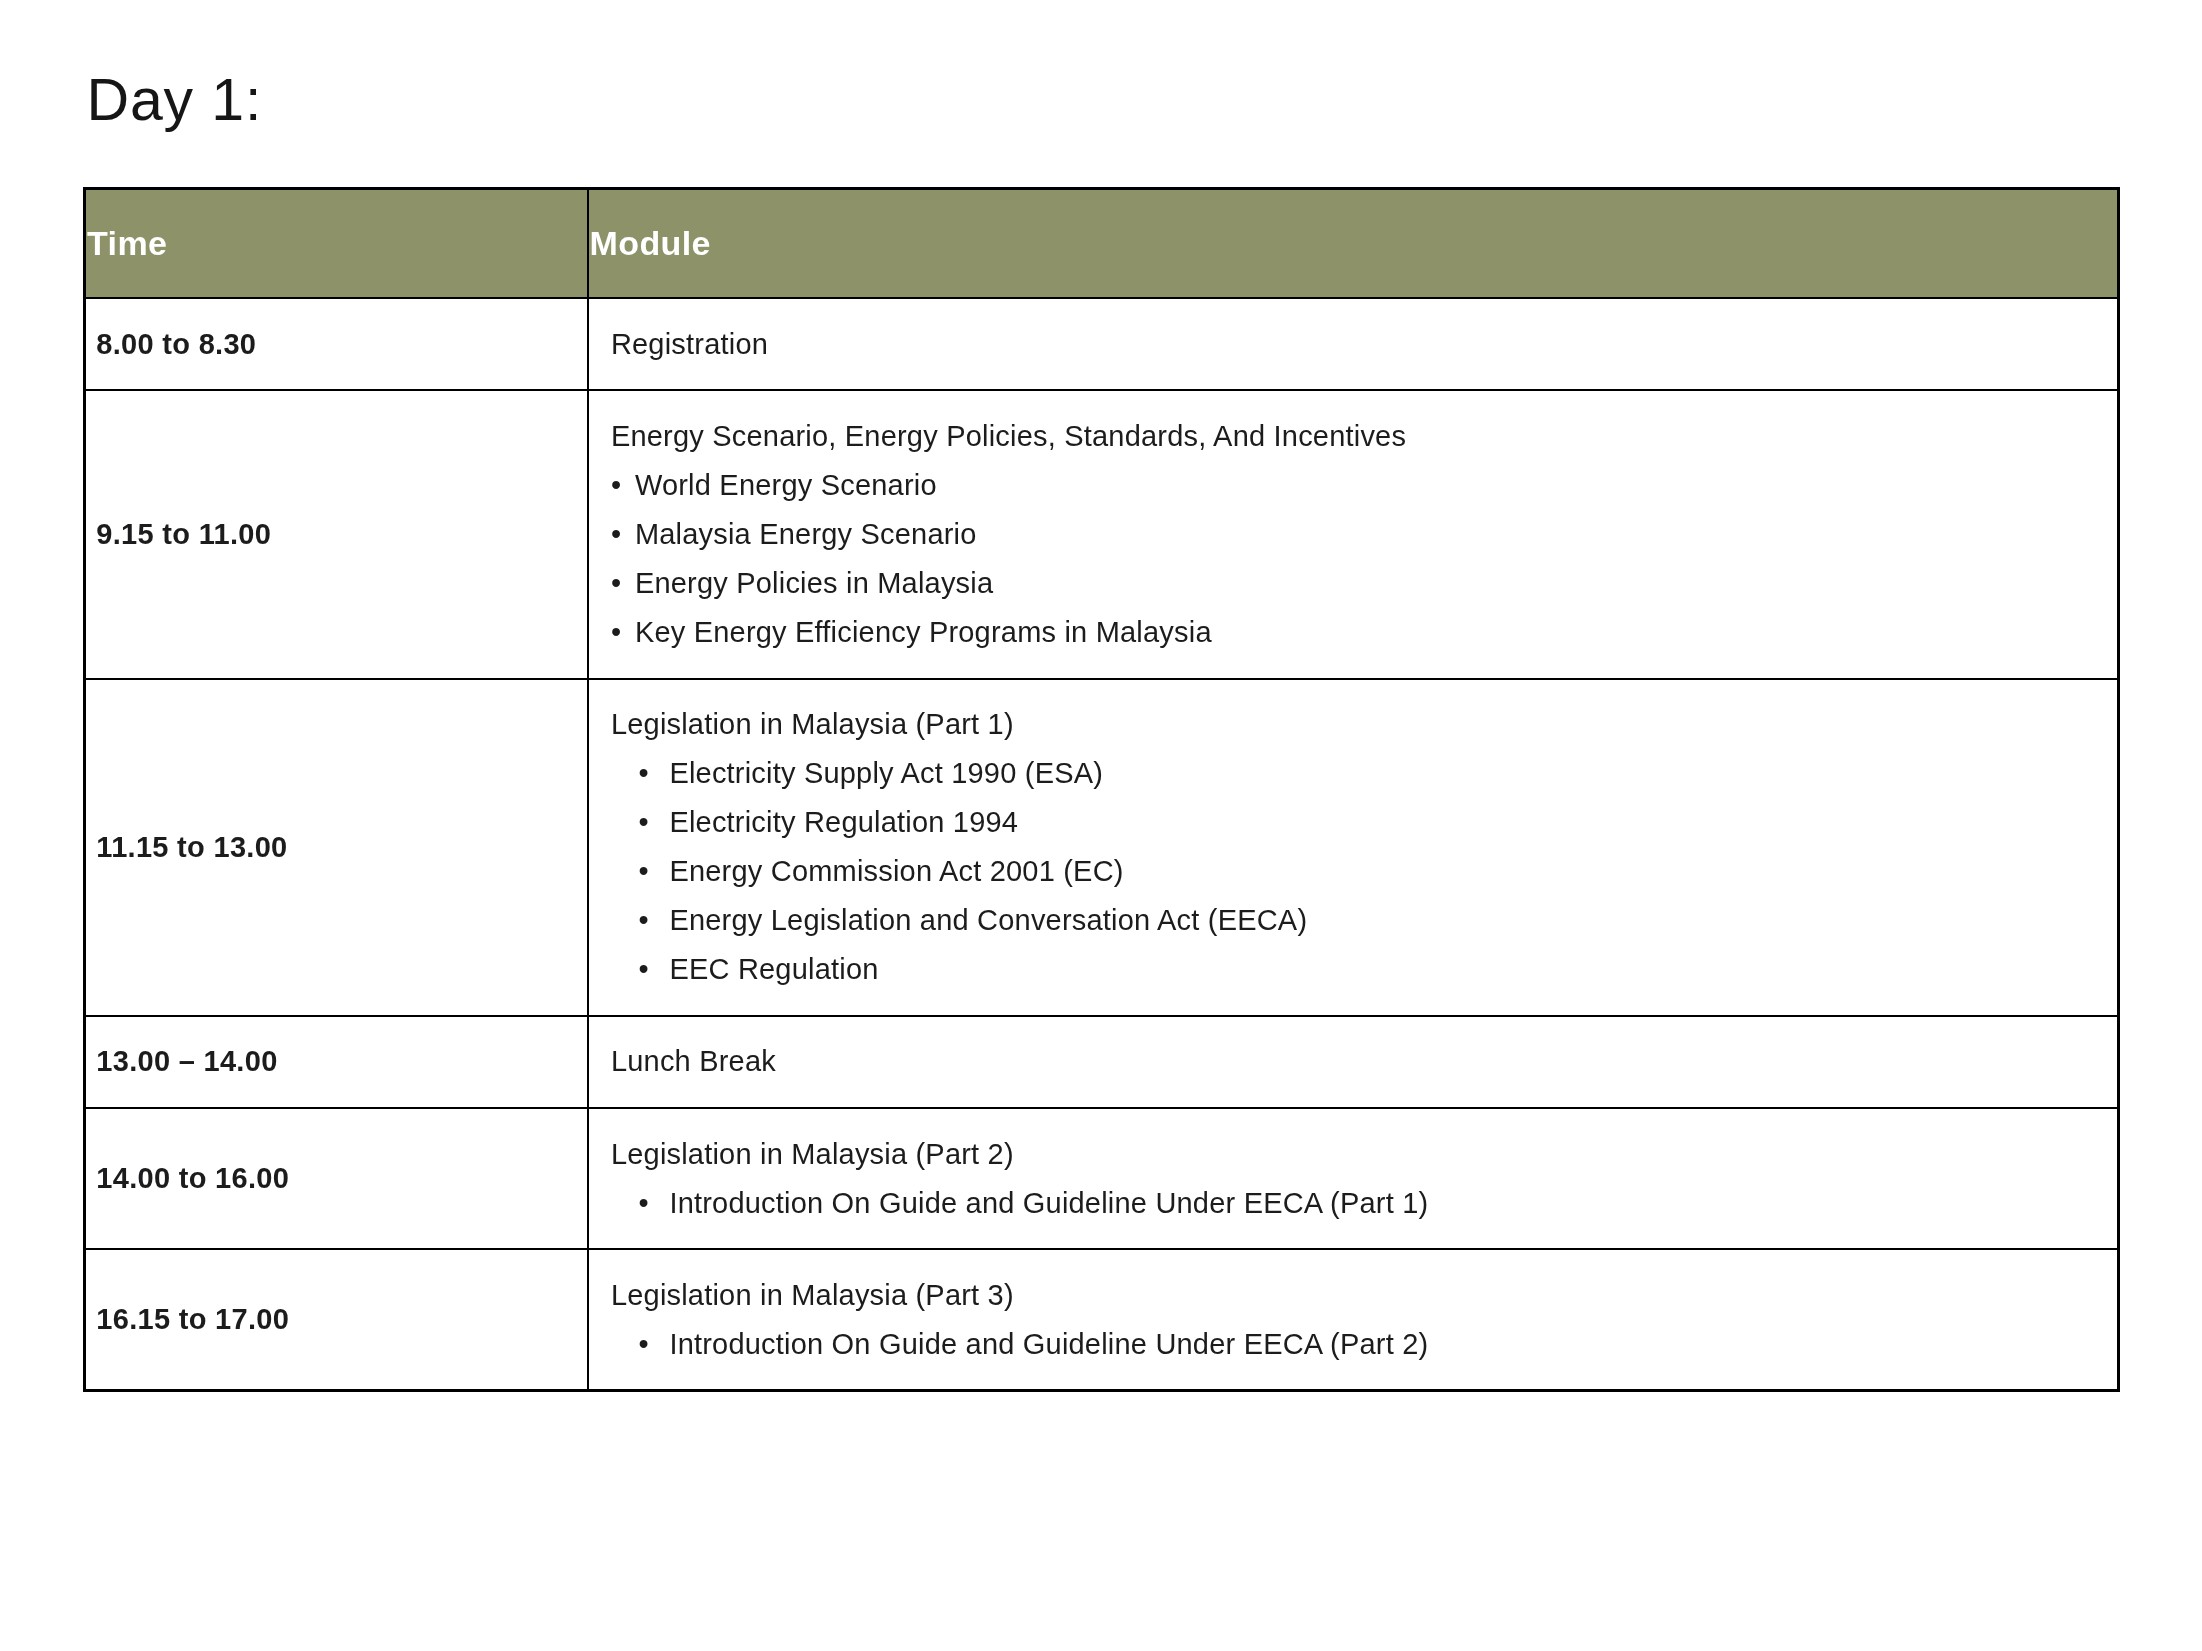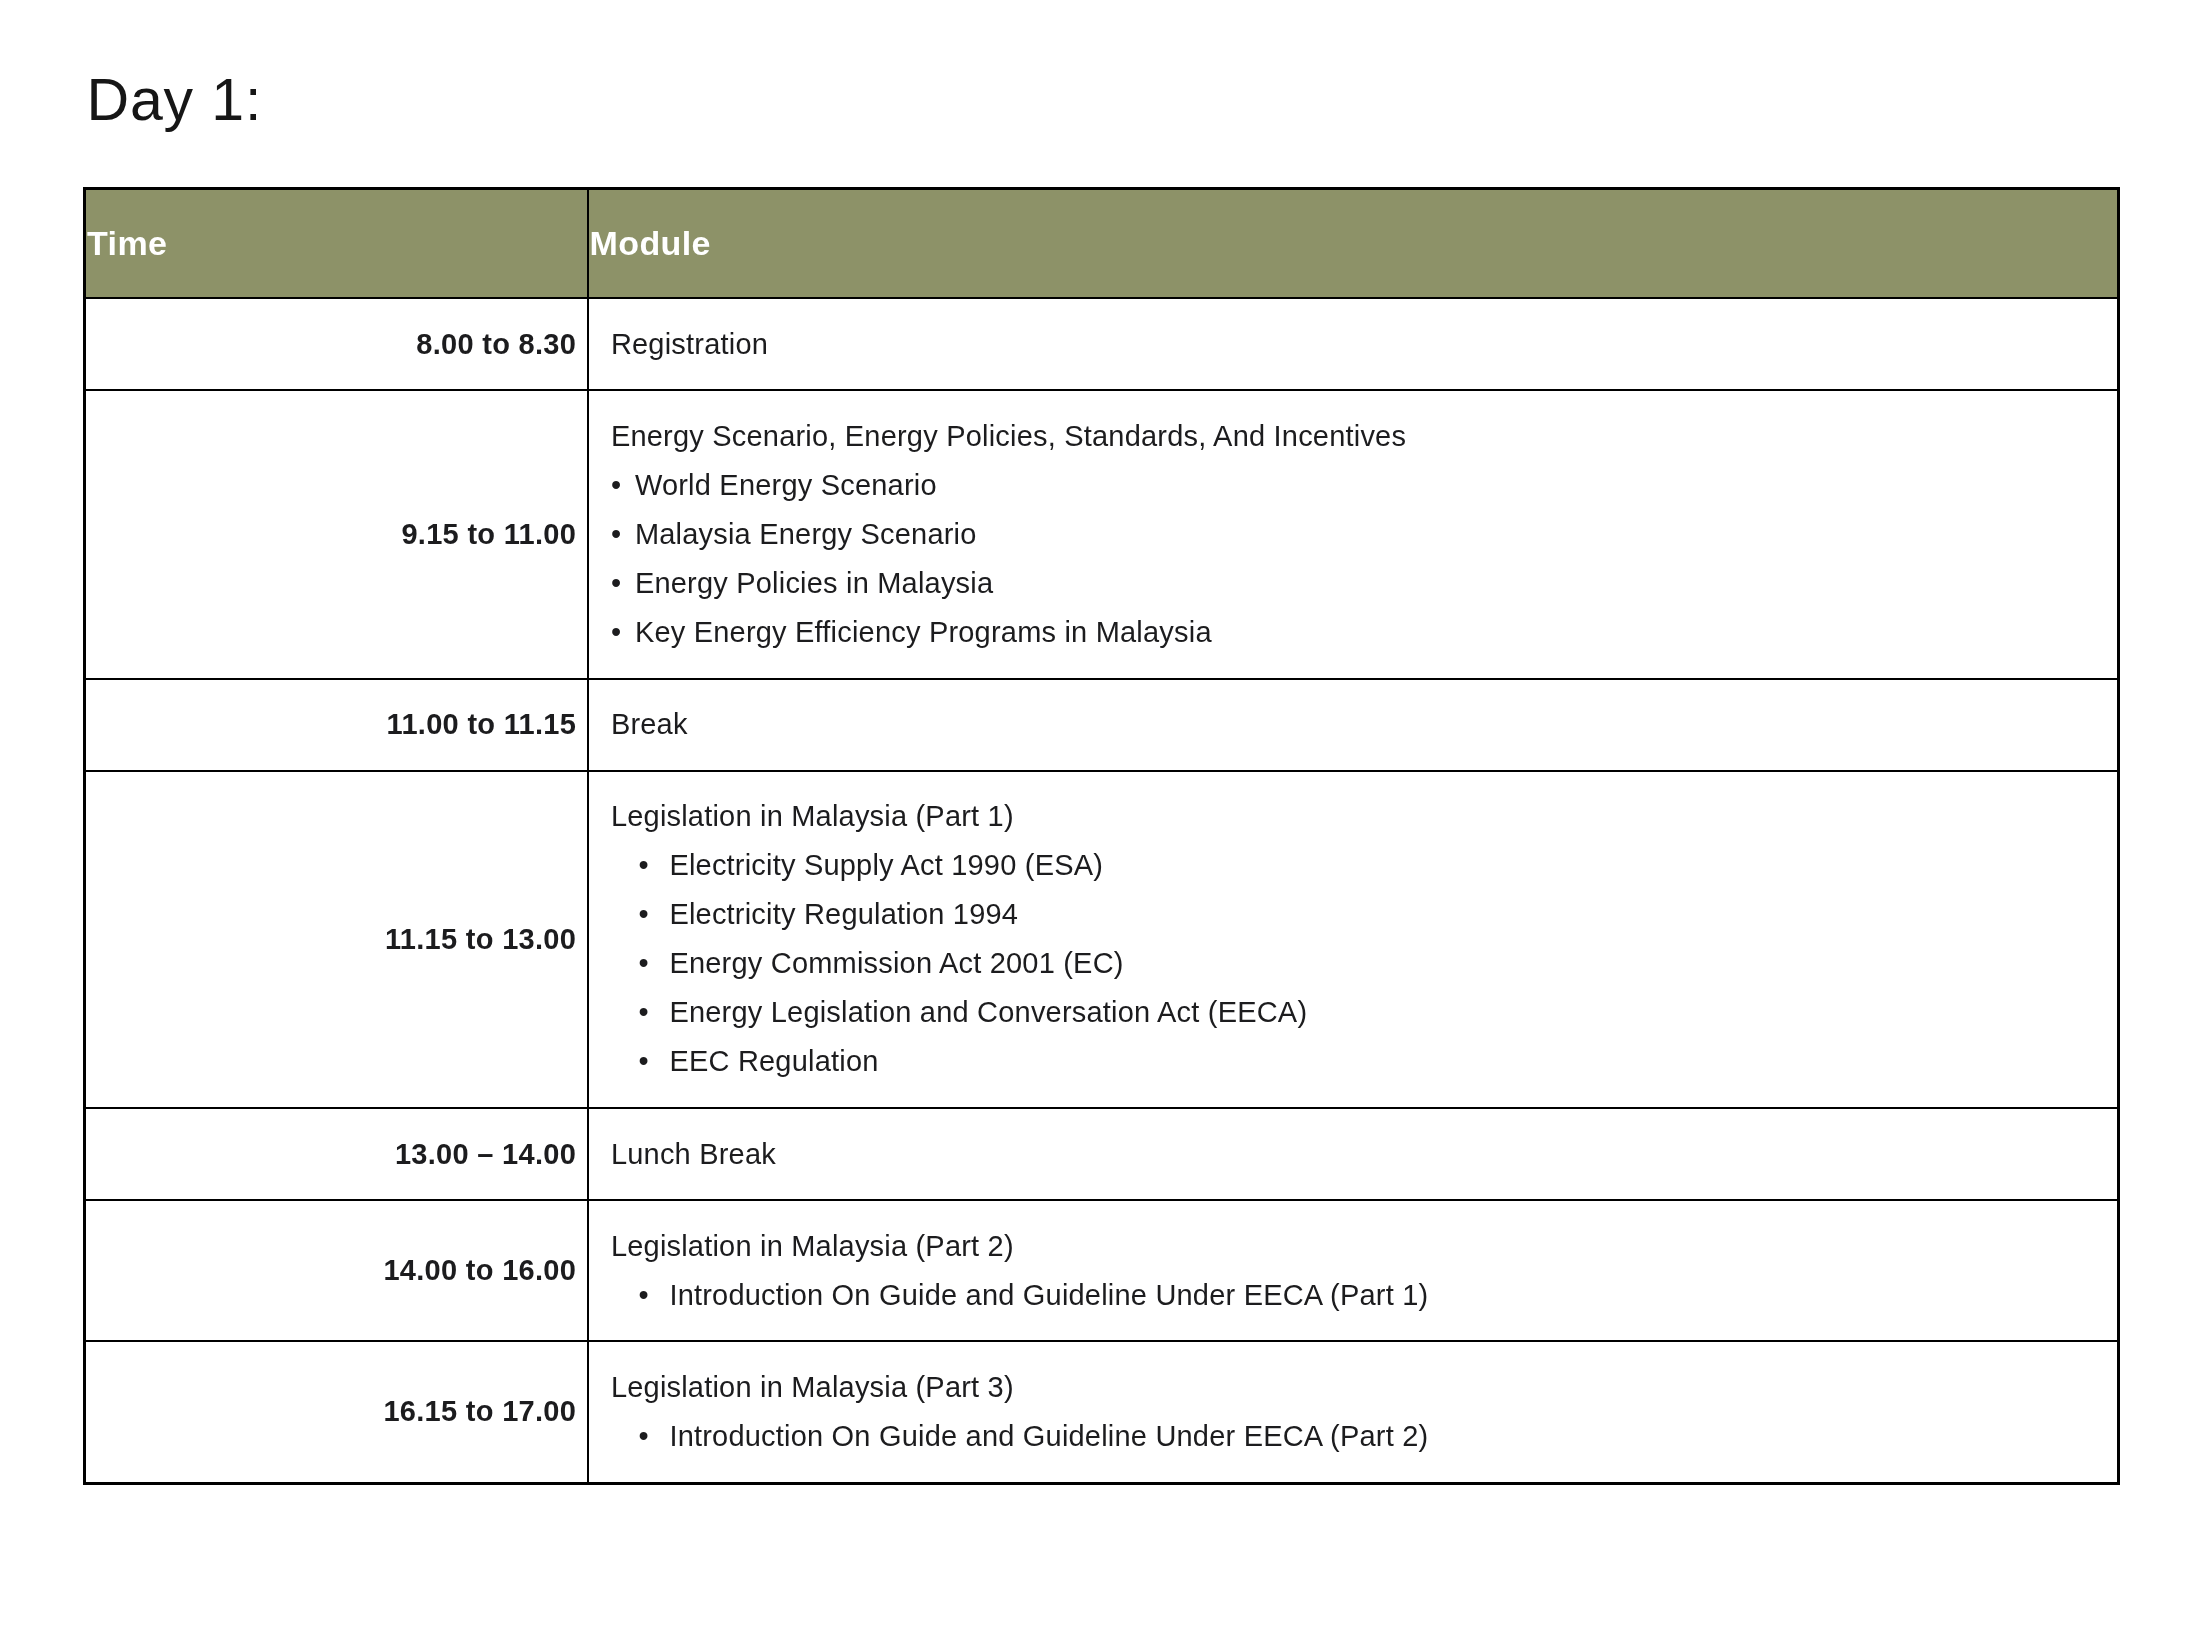--- a/index.html
+++ b/index.html
@@ -55,21 +55,21 @@
     vertical-align: middle;
   }
   col.col-time { width: 503px; }
   tbody td {
     height: 89px;
     vertical-align: middle;
     font-size: 29px;
     background: var(--row-bg);
   }
   td.time-cell {
-    text-align: right;
+    text-align: left;
     font-weight: bold;
     letter-spacing: 0.3px;
     padding: 8.6px 10.3px;
   }
   td.module-cell {
     padding: 20.6px 26px 20.6px 22.4px;
   }
   .module-line {
     line-height: 49px;
     letter-spacing: 0.2px;
@@ -133,26 +133,20 @@
               <span class="marker">•</span>
               <span class="bullet-text">Energy Policies in Malaysia</span>
             </div>
             <div class="module-line bullet-line flush">
               <span class="marker">•</span>
               <span class="bullet-text">Key Energy Efficiency Programs in Malaysia</span>
             </div>
           </td>
   </tr>
         <tr>
-    <td class="time-cell">11.00 to 11.15</td>
-    <td class="module-cell">
-      <div class="module-line module-title-line">Break</div>
-    </td>
-  </tr>
-        <tr>
     <td class="time-cell">11.15 to 13.00</td>
     <td class="module-cell">
       <div class="module-line module-title-line">Legislation in Malaysia (Part 1)</div>
     <div class="module-line bullet-line indent">
               <span class="marker">•</span>
               <span class="bullet-text">Electricity Supply Act 1990 (ESA)</span>
             </div>
             <div class="module-line bullet-line indent">
               <span class="marker">•</span>
               <span class="bullet-text">Electricity Regulation 1994</span>

